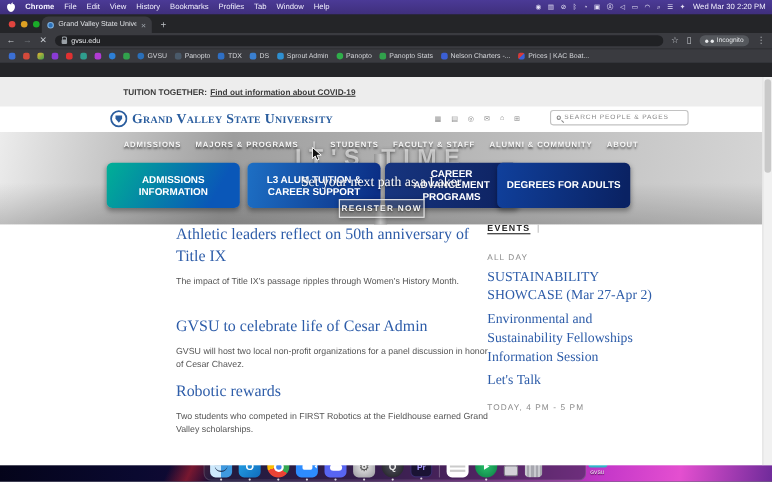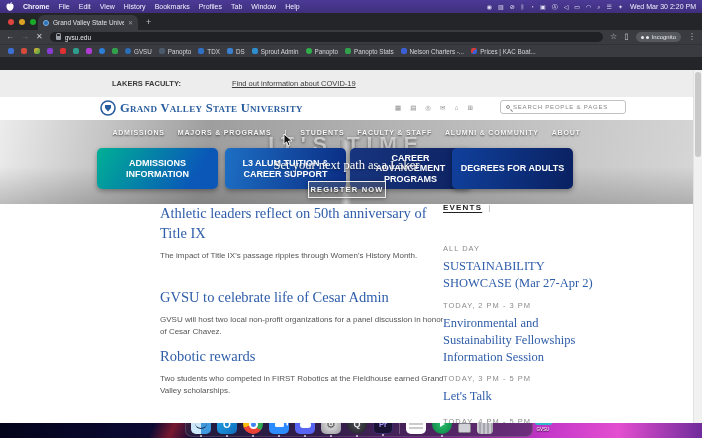--- a/index.html
+++ b/index.html
@@ -53,21 +53,21 @@
   .bm .bfav { width:6px; height:6px; border-radius:2px; flex:none; }
 
   
   .page { position:absolute; top:57px; left:0; width:702px; height:353px; background:#fff; overflow:hidden; }
   .scrollbar { position:absolute; right:0; top:0; width:9px; height:353px; background:#f1f1f1; border-left:1px solid #e2e2e2; }
   .scrollthumb { position:absolute; top:2px; left:1px; width:6px; height:85px; background:#c9c9c9; border-radius:3px; }
 
   .sitebanner { position:absolute; top:0; left:0; width:693px; height:27px; background:#ededed;
     display:flex; align-items:center; padding-left:112px; font-size:7.5px; color:#3a3a3a; }
   .sitebanner b { font-weight:bold; margin-right:3px; }
-  .sitebanner a { color:#3a3a3a; text-decoration:underline; font-weight:normal;margin-left:48px; }
+  .sitebanner a { color:#3a3a3a; text-decoration:underline; font-weight:bold; }
 
   .siteheader { position:absolute; top:27px; left:0; width:693px; height:23px; background:#fff; }
   .logo { position:absolute; left:100px; top:3px; display:flex; align-items:center; gap:4px; }
   .logotext { font-family:"Liberation Serif",serif; font-variant:small-caps; font-weight:bold;
     font-size:12.5px; color:#2a5d9e; letter-spacing:.3px; }
   .hdricons { position:absolute; left:395px; top:7px; display:flex; gap:9px; color:#8a8a8a; font-size:6.5px; }
   .searchbox { position:absolute; left:500px; top:3px; width:126px; height:14px; border:1px solid #c2c2c2;
     border-radius:3px; display:flex; align-items:center; padding:0 5px; gap:3px; background:#fff; }
   .mag { width:4px; height:4px; border:1px solid #8a8a8a; border-radius:50%; position:relative; flex:none; }
   .mag:after { content:""; position:absolute; width:3px; height:1px; background:#8a8a8a; transform:rotate(45deg);
@@ -108,21 +108,21 @@
   .news h2 + p { margin-top:7px; }
   .news h2.g2 { margin-top:25px; } .news h2.g3 { margin-top:8px; }
 
   .events { position:absolute; left:443px; top:133px; width:160px; }
   .evhead { display:flex; gap:6px; align-items:flex-end; font-size:8px; letter-spacing:1.2px; }
   .evhead .ev { font-weight:bold; color:#222; text-decoration:underline; text-underline-offset:2px; }
   .evhead .dv { color:#aaa; }
   .evhead .ac { color:#555; }
   .evtime { font-size:7.5px; color:#8b8b8b; letter-spacing:1px; }
   .evtitle { font-family:"Liberation Serif",serif; font-size:12.5px; color:#2e5da9; line-height:1.35; margin-top:5px; }
-  .t1{margin-top:32px}.t2{margin-top:9px}.t3{margin-top:9px}.t4{margin-top:12px}
+  .t1{margin-top:17px}.t2{margin-top:9px}.t3{margin-top:9px}.t4{margin-top:12px}
 
   
   .desktopstrip { position:absolute; top:410px; left:0; width:702px; height:28px;
     background:linear-gradient(97deg,#04041a 0%,#0a0930 18%,#1a0b3a 33%,#3d1054 48%,#7a1f86 63%,#c437c9 78%,#e44fd0 88%,#6f2b9a 100%); }
   .redstreak { position:absolute; left:130px; top:0; width:90px; height:28px;
     background:linear-gradient(115deg,transparent 30%,rgba(205,35,45,.55) 50%,transparent 72%); }
   .dock { position:absolute; left:185px; top:1px; height:26px; width:348px;
     background:rgba(48,42,70,.55); border:1px solid rgba(255,255,255,.14); border-radius:7px;
     display:flex; align-items:center; padding:0 5px; gap:6px; }
   .dicon { width:20px; height:20px; border-radius:5px; position:relative; flex:none;
@@ -278,21 +278,21 @@
         </span>
       <span class="bm">
           <span class="bfav" style="background:linear-gradient(135deg,#d43b3b 50%,#3b5fd4 50%)"></span>
           <span>Prices | KAC Boat...</span>
         </span>
     </div>
 
     <div class="page">
 
       <div class="sitebanner">
-        <b>LAKERS FACULTY:</b>
+        <b>TUITION TOGETHER:</b>
         <a href="#">Find out information about COVID-19</a>
       </div>
 
       <div class="siteheader">
         <div class="logo">
           <svg width="16" height="16" viewBox="0 0 16 16">
             <circle cx="8" cy="8" r="7" fill="none" stroke="#2a5d9e" stroke-width="1.6"></circle>
             <path d="M5 5 h6 v3 l-3 3.5 L5 8 Z" fill="#2a5d9e"></path>
           </svg>
           <span class="logotext">Grand Valley State University</span>
@@ -346,23 +346,21 @@
 
       </div>
 
       <div class="events">
         <div class="evhead">
           <span class="ev">EVENTS</span>
           <span class="dv">|</span>
         </div>
         <div class="evtime t1">ALL DAY</div>
         <div class="evtitle">SUSTAINABILITY SHOWCASE (Mar 27-Apr 2)</div>
-        <div class="evtime t2">TODAY, 2 PM - 3 PM</div>
         <div class="evtitle">Environmental and Sustainability Fellowships Information Session</div>
-        <div class="evtime t3">TODAY, 3 PM - 5 PM</div>
         <div class="evtitle">Let's Talk</div>
         <div class="evtime t4">TODAY, 4 PM - 5 PM</div>
 
       </div>
 
       <div class="scrollbar">
         <div class="scrollthumb"></div>
       </div>
     </div>
   </div>

